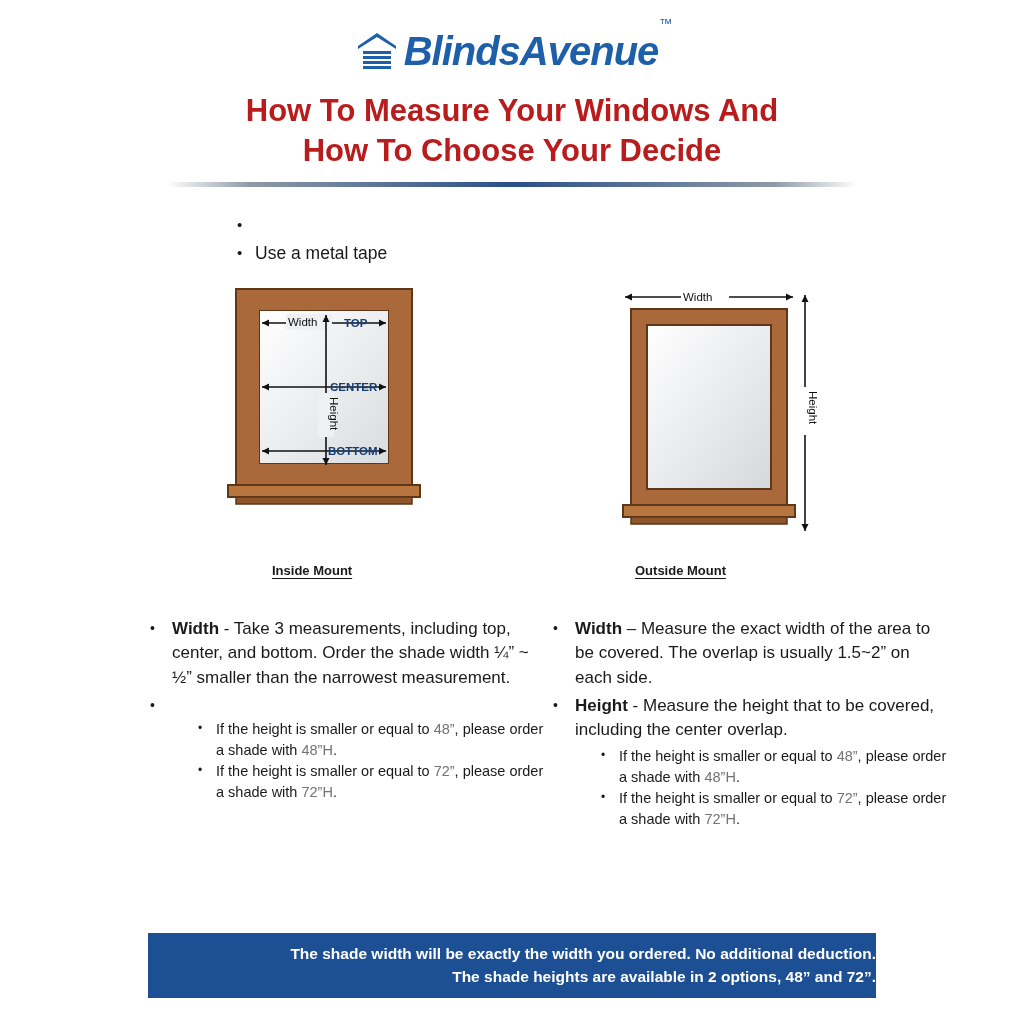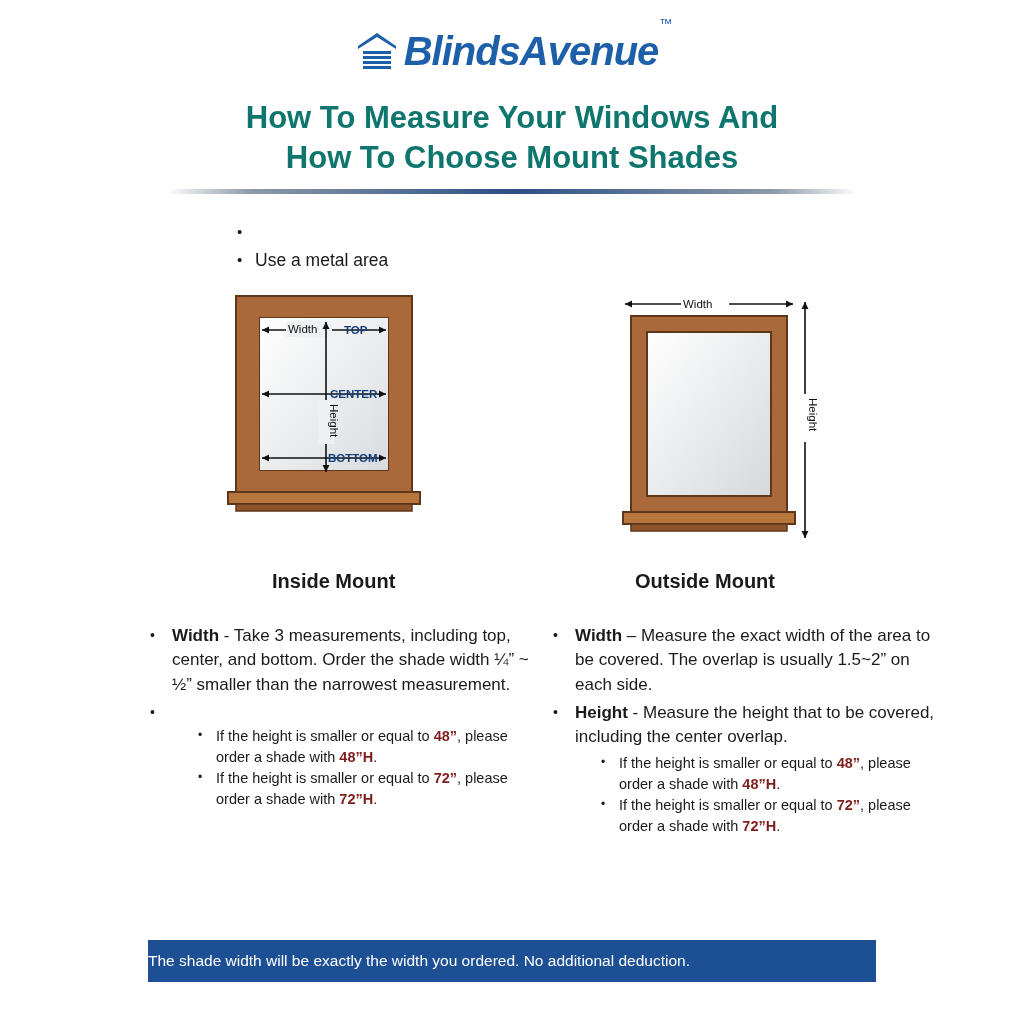--- a/index.html
+++ b/index.html
@@ -48,22 +48,22 @@
     font-style: normal;
     font-weight: normal;
   }
 
   
   .title {
     text-align: center;
     font-size: 31px;
     font-weight: bold;
     line-height: 1.28;
-    margin-top: 18px;
-    color: #0f766e;
+    margin-top: 11px;
+    color: #b91c1c;
   }
   .title-line { display: block; }
 
   .divider {
     width: 690px;
     height: 5px;
     margin: 12px auto 0 auto;
     background: linear-gradient(to right, #ffffff 0%, #8d9aa8 12%, #2a4f86 50%, #8d9aa8 88%, #ffffff 100%);
     border-radius: 2px;
   }
@@ -105,22 +105,23 @@
   }
 
   
   .mount-heads {
     position: relative;
     height: 40px;
     margin-top: 20px;
   }
   .mount-head {
     position: absolute;
-    font-size: 20px;
+    font-size: 13px;
     font-weight: bold;
+    text-decoration: underline;
     text-underline-offset: 3px;
   }
   .mount-head.inside { left: 272px; }
   .mount-head.outside { left: 635px; text-align: right; }
 
   
   .columns {
     display: flex;
     margin-top: 14px;
     padding: 0 22px 0 150px;
@@ -140,64 +141,64 @@
 
   .sub-li {
     display: flex;
     align-items: flex-start;
     font-size: 14.5px;
     line-height: 1.42;
     margin-left: 48px;
     margin-bottom: 1px;
   }
   .sub-li .bullet-dot { width: 18px; font-size: 12px; line-height: 1.6; }
-  .red { color: #7f1d1d; font-weight: bold; }
+  .red { color: #737373; font-weight: normal; }
 
   
   .footer {
     position: absolute;
     left: 148px;
-    bottom: 42px;
+    bottom: 26px;
     width: 728px;
     background: #1c4f93;
     color: #ffffff;
-    text-align: left;
+    text-align: right;
     font-size: 15.5px;
-    font-weight: normal;
+    font-weight: bold;
     padding: 9px 0 10px 0;
     line-height: 1.5;
   }
 </style>
 </head>
 <body>
 
 <div class="logo-row">
   <svg class="logo-mark" viewBox="0 0 46 46">
     <path d="M4 18 L23 5 L42 18 L42 21 L23 9 L4 21 Z" fill="#1d5fa8"></path>
     <rect x="9" y="23" width="28" height="3" fill="#1d5fa8"></rect>
     <rect x="9" y="28" width="28" height="3" fill="#1d5fa8"></rect>
     <rect x="9" y="33" width="28" height="3" fill="#1d5fa8"></rect>
     <rect x="9" y="38" width="28" height="3" fill="#1d5fa8"></rect>
   </svg>
   <div class="logo-text"><span>BlindsAvenue</span><span class="logo-tm">™</span></div>
 </div>
 
 <div class="title">
   <span class="title-line">How To Measure Your Windows And</span>
-  <span class="title-line">How To Choose Mount Shades</span>
+  <span class="title-line">How To Choose Your Decide</span>
 </div>
 <div class="divider"></div>
 
 <div class="intro">
   <div class="bullet-row">
     <span class="bullet-dot">•</span>
   </div>
   <div class="bullet-row">
     <span class="bullet-dot">•</span>
-    <span>Use a metal area</span>
+    <span>Use a metal tape</span>
   </div>
 </div>
 
 <div class="diagrams">
 
   <div class="diagram inside">
     <svg width="230" height="245" viewBox="0 0 230 245">
 
       <rect x="14" y="6" width="176" height="196" fill="#a9693a" stroke="#5d3718" stroke-width="2"></rect>
       <rect x="14" y="6" width="176" height="196" fill="none" stroke="#5d3718" stroke-width="2"></rect>
@@ -310,13 +311,14 @@
     </div>
     <div class="sub-li">
       <span class="bullet-dot">•</span>
       <span><span>If the height is smaller or equal to </span><span class="red">72”</span><span>, please order a shade with </span><span class="red">72”H</span><span>.</span></span>
     </div>
   </div>
 </div>
 
 <div class="footer">
   <div>The shade width will be exactly the width you ordered. No additional deduction.</div>
+  <div>The shade heights are available in 2 options, 48” and 72”.</div>
 </div>
 
 </body></html>

